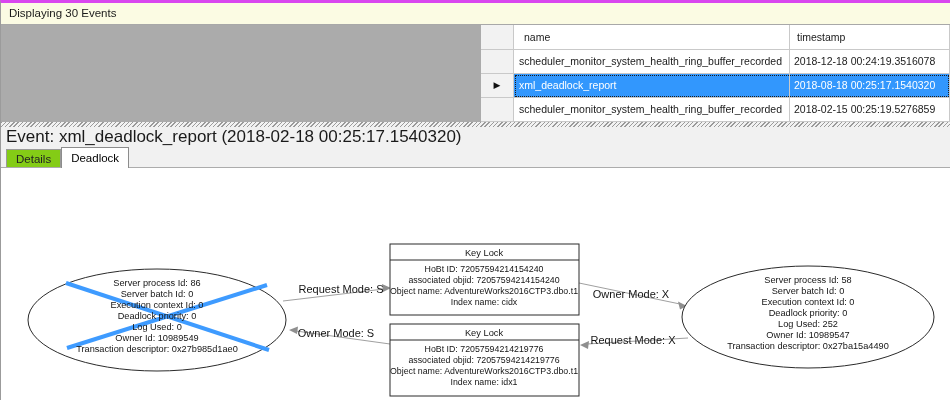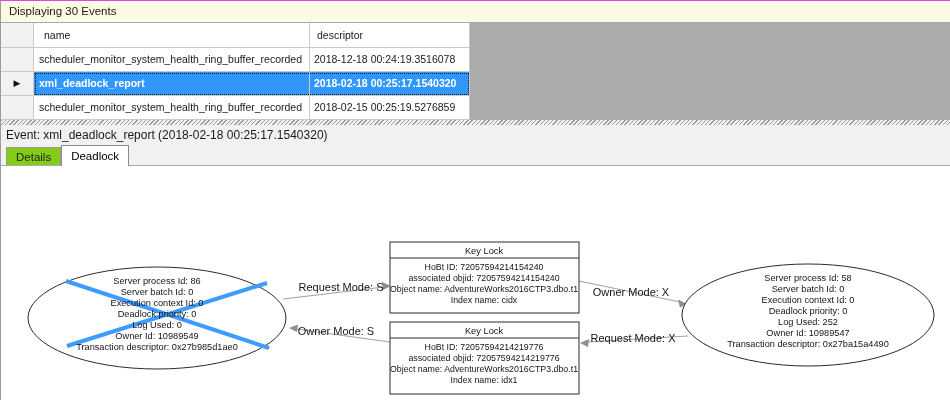--- a/index.html
+++ b/index.html
@@ -1,43 +1,43 @@
 <!DOCTYPE html>
 <html><head>
 <meta charset="utf-8">
 <style>
   * { margin:0; padding:0; box-sizing:border-box; }
   html,body { width:950px; height:400px; overflow:hidden; }
   body { font-family:"Liberation Sans","DejaVu Sans",sans-serif; font-size:11px; color:#1a1a1a; background:#fff; }
-  .screen { width:950px; height:400px; border-left:1px solid #9b9b9b; border-top:1px solid #d946ef; display:flex; flex-direction:column; }
+  .screen { width:950px; height:400px; border-left:1px solid #9b9b9b; border-top:3px solid #d946ef; display:flex; flex-direction:column; }
 
   
   .info-bar { height:22px; background:#fbfbe3; border-bottom:1px solid #a8a8a8; line-height:21px; padding-left:8px; font-size:11.5px; flex:0 0 22px; }
 
   
-  .grid { flex:0 0 97px; background:#ababab; display:flex; flex-direction:column; }
+  .grid { flex:0 0 97px; background:#ababab; display:flex; flex-direction:column;align-items:flex-end; }
   .grid-row { display:flex; height:24px; flex:0 0 24px; }
   .grid-row.header { height:25px; flex:0 0 25px; }
   .cell { border-right:1px solid #c9c9c9; border-bottom:1px solid #c9c9c9; background:#fff; line-height:23px; white-space:nowrap; overflow:hidden; font-size:10.5px; }
   .selector-cell { width:33px; flex:0 0 33px; background:#f2f2f2; text-align:center; color:#111; font-size:9px; line-height:22px; }
   .header .cell { line-height:24px; }
   .name-cell { width:276px; flex:0 0 276px; padding-left:5px; }
   .ts-cell   { width:160px; flex:0 0 160px; padding-left:4px; }
   .header .name-cell { padding-left:10px; }
   .header .ts-cell { padding-left:7px; }
   .row-body { display:flex; }
-  .grid-row.selected .row-body { outline:1px dotted #1c1c1c; outline-offset:-2px;font-weight:bold; }
+  .grid-row.selected .row-body { outline:1px dotted #1c1c1c; outline-offset:-2px; }
   .grid-row.selected .name-cell, .grid-row.selected .ts-cell { background:#3297fd; color:#fff; }
   .marker { font-size:9px; }
 
   
   .splitter { flex:0 0 5px; background:repeating-linear-gradient(135deg,#9a9a9a 0,#9a9a9a 1px,#f2f2f2 1px,#f2f2f2 3px); }
 
   
-  .event-bar { flex:0 0 20px; background:#f1f1f1; line-height:20px; padding-left:5px; font-size:12px; }
+  .event-bar { flex:0 0 20px; background:#f1f1f1; line-height:20px; padding-left:5px; font-size:17px; }
 
   
   .tabstrip { flex:0 0 21px; background:#f1f1f1; border-bottom:1px solid #acacac; display:flex; align-items:flex-end; padding-left:5px; position:relative; }
   .tab { padding:0 9px; font-size:11.5px; border:1px solid #9a9a9a; border-bottom:none; cursor:default; }
   .tab.inactive { height:18px; line-height:18px; background:#84cc16; color:#222; }
   .tab.active { height:21px; line-height:20px; background:#fff; color:#000; margin-bottom:-1px; position:relative; z-index:2; border-color:#8c8c8c; }
 
   
   .pane { flex:1 1 auto; background:#fff; position:relative; }
   svg text { fill:#141414; }
@@ -53,39 +53,39 @@
 
   <div class="info-bar">
     <span>Displaying 30 Events</span>
   </div>
 
   <div class="grid">
     <div class="grid-row header">
       <div class="cell selector-cell"></div>
       <div class="row-body">
         <div class="cell name-cell">name</div>
-        <div class="cell ts-cell">descriptor</div>
+        <div class="cell ts-cell">timestamp</div>
       </div>
     </div>
 
     <div class="grid-row">
       <div class="cell selector-cell"></div>
       <div class="row-body">
         <div class="cell name-cell">scheduler_monitor_system_health_ring_buffer_recorded</div>
         <div class="cell ts-cell">2018-12-18 00:24:19.3516078</div>
       </div>
     </div>
 
     <div class="grid-row selected">
       <div class="cell selector-cell">
         <span class="marker">▶</span>
       </div>
       <div class="row-body">
         <div class="cell name-cell">xml_deadlock_report</div>
-        <div class="cell ts-cell">2018-02-18 00:25:17.1540320</div>
+        <div class="cell ts-cell">2018-08-18 00:25:17.1540320</div>
       </div>
     </div>
 
     <div class="grid-row">
       <div class="cell selector-cell"></div>
       <div class="row-body">
         <div class="cell name-cell">scheduler_monitor_system_health_ring_buffer_recorded</div>
         <div class="cell ts-cell">2018-02-15 00:25:19.5276859</div>
       </div>
     </div>

